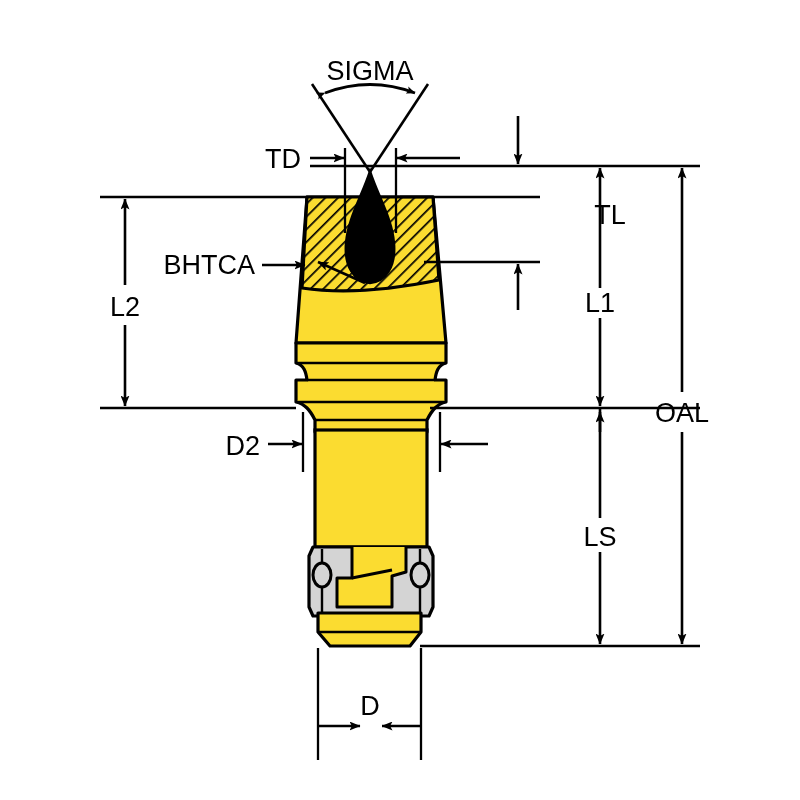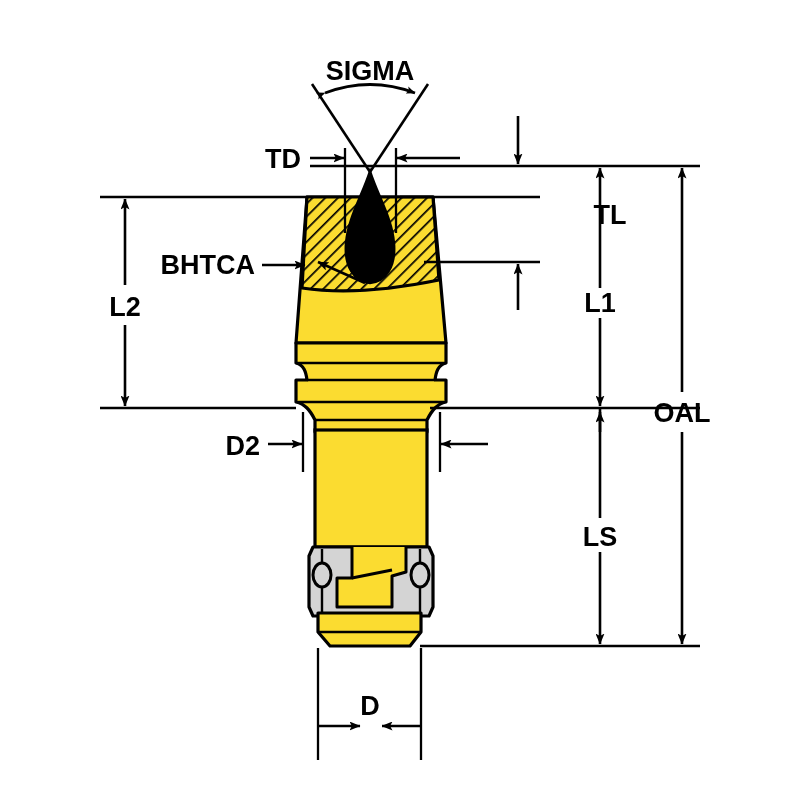--- a/index.html
+++ b/index.html
@@ -1,17 +1,17 @@
 <!DOCTYPE html>
 <html><head>
 <meta charset="utf-8">
 <style>
   html,body{margin:0;padding:0;background:#ffffff;}
   body{width:800px;height:800px;font-family:"Liberation Sans",sans-serif;overflow:hidden;}
-  #stage{position:relative;width:800px;height:764px;background:#a3a3a3;font-weight:bold;}
+  #stage{position:relative;width:800px;height:764px;background:#a3a3a3;}
   svg{display:block;}
   .dimtext{font-family:"Liberation Sans",sans-serif;font-size:27px;fill:#000;}
 </style>
 </head>
 <body>
 
 <div id="stage">
 <svg width="800" height="800" viewBox="0 0 800 800" xmlns="http://www.w3.org/2000/svg">
 
   <defs>

